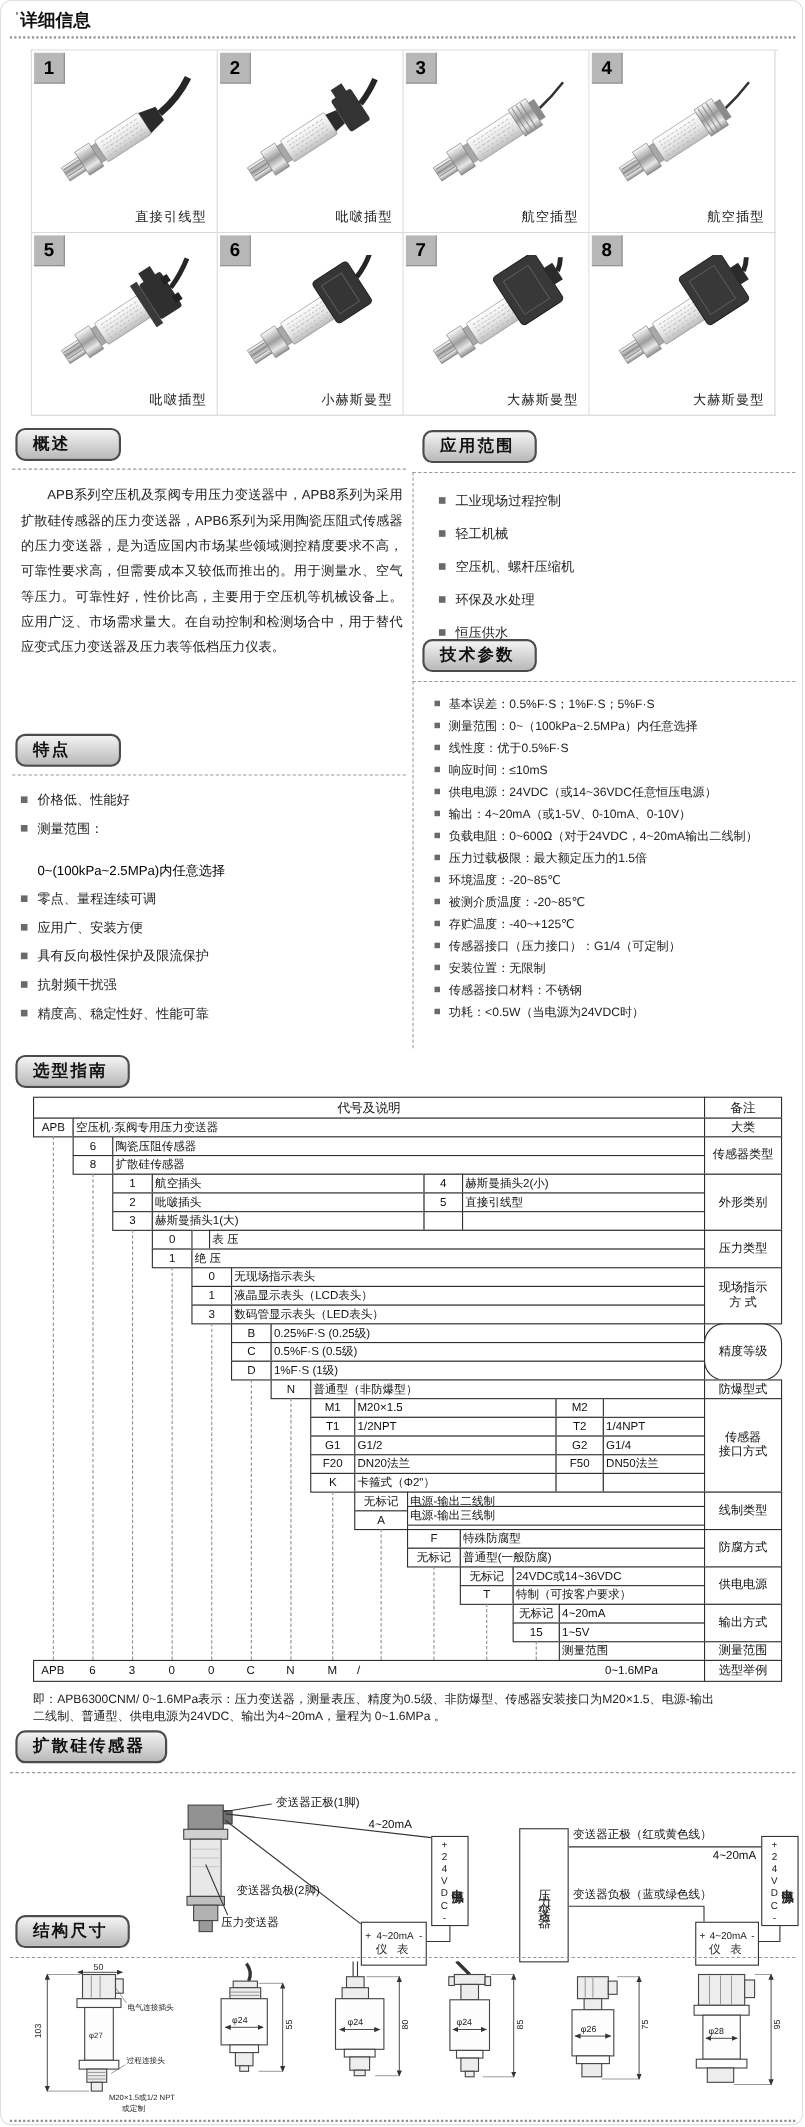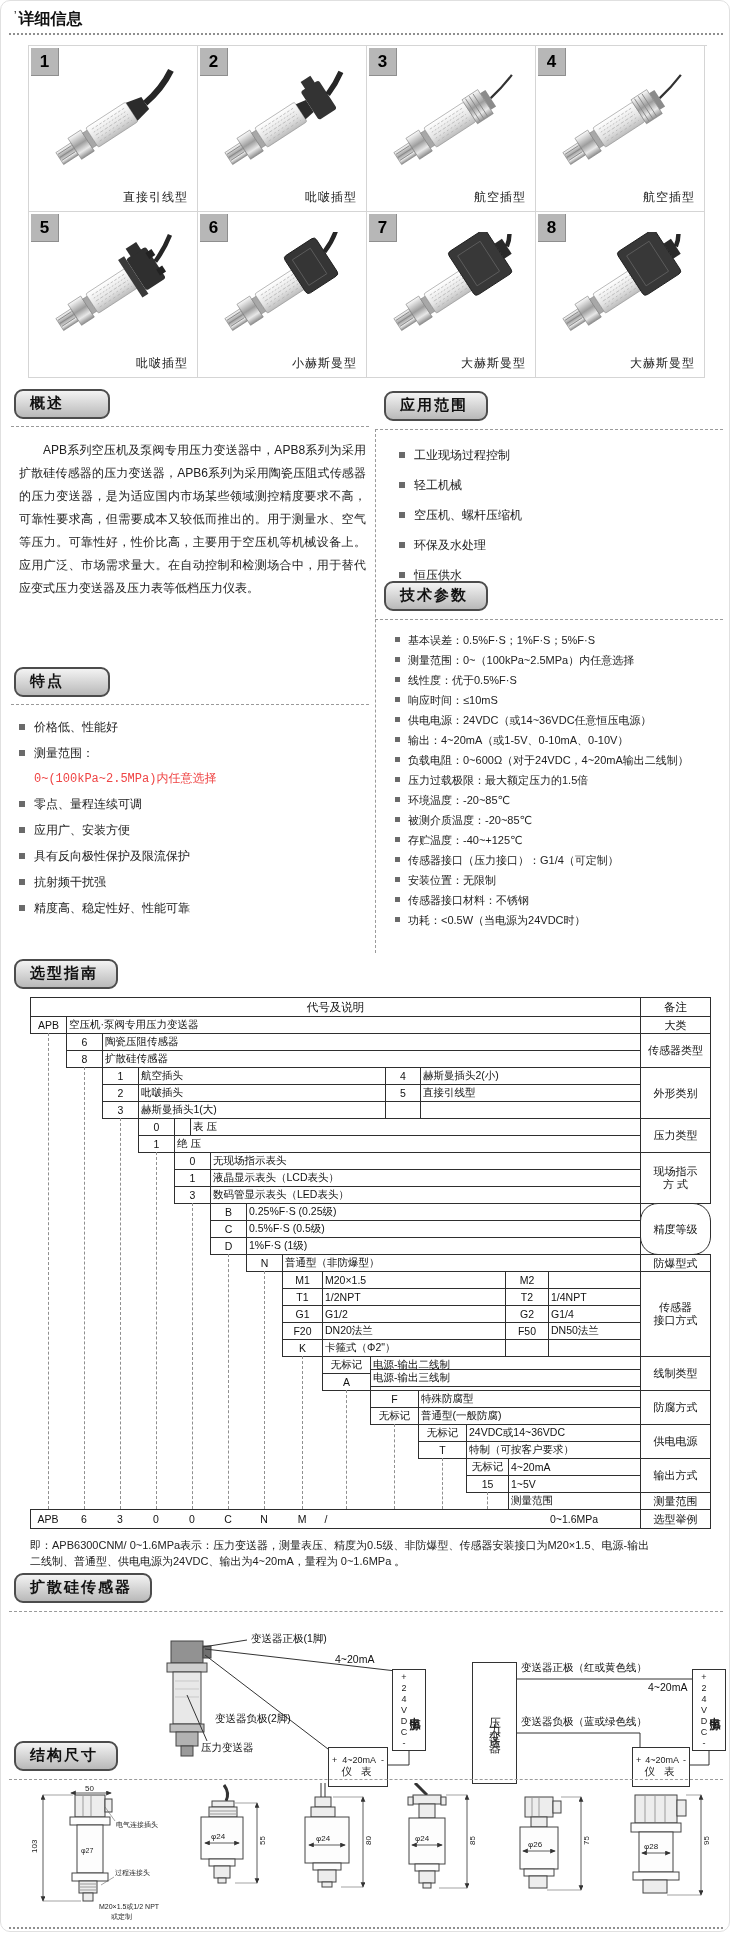--- a/index.html
+++ b/index.html
@@ -19,21 +19,21 @@
   .tile svg.photo{position:absolute;top:18px;left:8px;}
   .tile .plabel{position:absolute;bottom:5px;right:9px;font-size:12px;color:#222;letter-spacing:1px;}
   
   .pill{display:inline-block;padding:3px 18px 4px 14px;min-width:60px;border:2px solid #4c4c4c;border-radius:9px;background:linear-gradient(#f3f3f3,#b9b9b9);font-size:15px;font-weight:bold;color:#111;letter-spacing:2px;}
   
   #ov-text{top:438px;left:18px;width:347px;font-size:12px;line-height:23px;text-align:justify;text-indent:2em;color:#222;}
   ul.blist{list-style:none;margin:0;padding:0;}
   .blist li{position:relative;padding-left:17px;font-size:12px;color:#222;}
   .blist li::before{content:"";position:absolute;left:2px;top:5px;width:6px;height:6px;background:#6a6a6a;}
   #feat-list li{margin-bottom:9px;}
-  #feat-list .sub{margin-top:8px;font-size:12px;color:#ef4444;font-family:Liberation Mono, monospace;}
+  #feat-list .sub{margin-top:21px;font-size:12px;color:#000000;}
   #app-list li{margin-bottom:13px;}
   #tech-list li{margin-bottom:5px;font-size:11px;padding-left:15px;}
   #tech-list li::before{top:4px;width:5px;height:5px;}
   
   #sel-table{top:996px;left:29px;width:682px;height:533px;}
   .tc{position:absolute;border:1px solid #2e2e2e;box-sizing:border-box;font-size:10.5px;display:flex;align-items:center;background:#fff;color:#111;}
   .tc.code{justify-content:center;text-align:center;padding:0 1px;}
   .tc.desc{padding-left:2px;}
   .tc.hd{justify-content:center;font-size:11.5px;}
   .tc.remark{justify-content:center;text-align:center;white-space:pre-line;font-size:11px;line-height:13px;}

